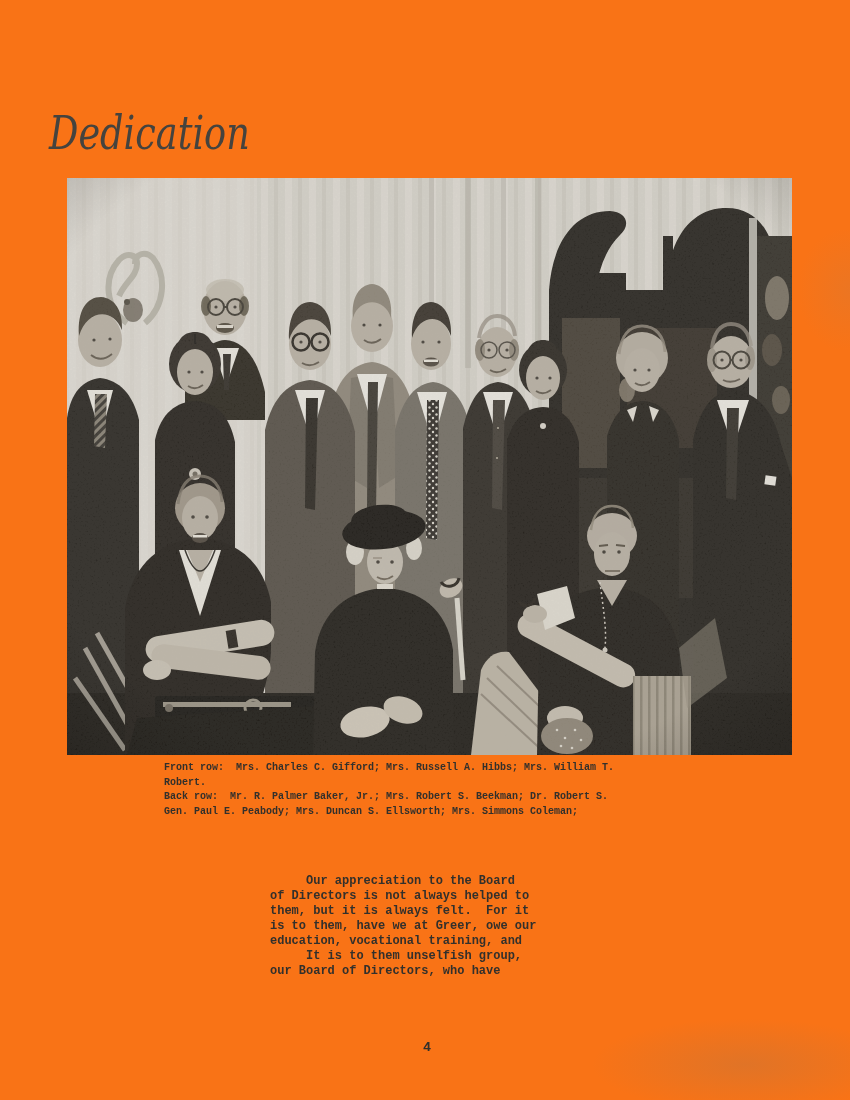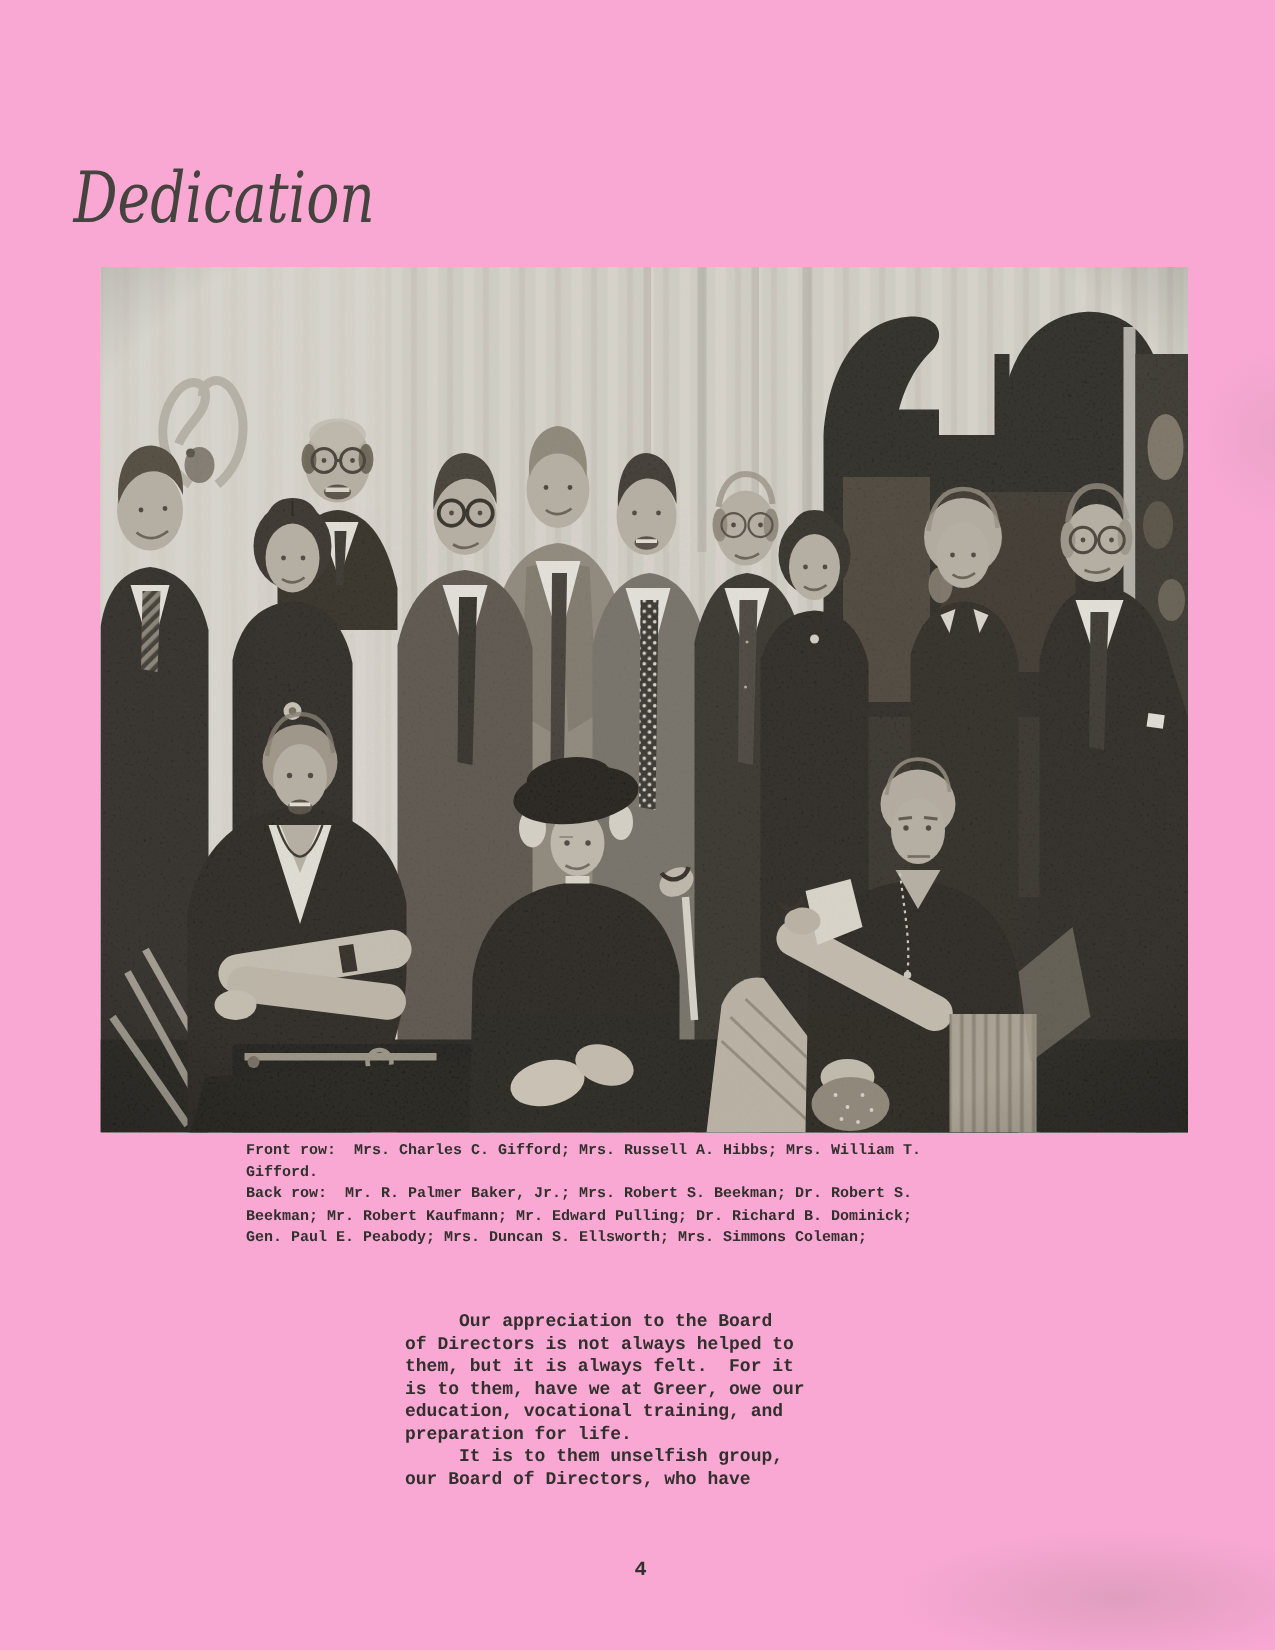--- a/index.html
+++ b/index.html
@@ -1,18 +1,18 @@
 <!DOCTYPE html>
 <html><head>
 <meta charset="utf-8">
 <style>
   html,body{margin:0;padding:0;background:#ffffff;}
   .page{
     position:relative;width:850px;height:1100px;margin:0 auto;
-    background:#f9a8d4;overflow:hidden;
+    background:#f97316;overflow:hidden;
     font-family:"Liberation Mono", monospace;
   }
   .page-title{
     position:absolute;left:49px;top:104px;
     font-family:"DejaVu Serif", serif;
     font-style:italic;font-weight:400;
     font-size:47px;line-height:58px;color:#45433e;
     transform:scaleX(0.78);transform-origin:left top;
     white-space:pre;
   }
@@ -359,33 +359,31 @@
         </g>
       </g>
 
       <rect width="725" height="577" filter="url(#grain)" opacity="0.16"></rect>
       <rect width="725" height="577" fill="url(#vig)"></rect>
     </svg>
   </div>
 
   <div class="caption mono">
     <div class="mono-line">Front row:  Mrs. Charles C. Gifford; Mrs. Russell A. Hibbs; Mrs. William T.</div>
-    <div class="mono-line">Gifford.</div>
+    <div class="mono-line">Robert.</div>
     <div class="mono-line">Back row:  Mr. R. Palmer Baker, Jr.; Mrs. Robert S. Beekman; Dr. Robert S.</div>
-    <div class="mono-line">Beekman; Mr. Robert Kaufmann; Mr. Edward Pulling; Dr. Richard B. Dominick;</div>
     <div class="mono-line">Gen. Paul E. Peabody; Mrs. Duncan S. Ellsworth; Mrs. Simmons Coleman;</div>
   </div>
 
   <div class="dedication mono">
     <div class="mono-line">     Our appreciation to the Board</div>
     <div class="mono-line">of Directors is not always helped to</div>
     <div class="mono-line">them, but it is always felt.  For it</div>
     <div class="mono-line">is to them, have we at Greer, owe our</div>
     <div class="mono-line">education, vocational training, and</div>
-    <div class="mono-line">preparation for life.</div>
     <div class="mono-line">     It is to them unselfish group,</div>
     <div class="mono-line">our Board of Directors, who have</div>
   </div>
 
   <div class="page-number mono">4</div>
 
   <div class="scan-shadow"></div>
   <div class="scan-shadow-right"></div>
 </div>
 

